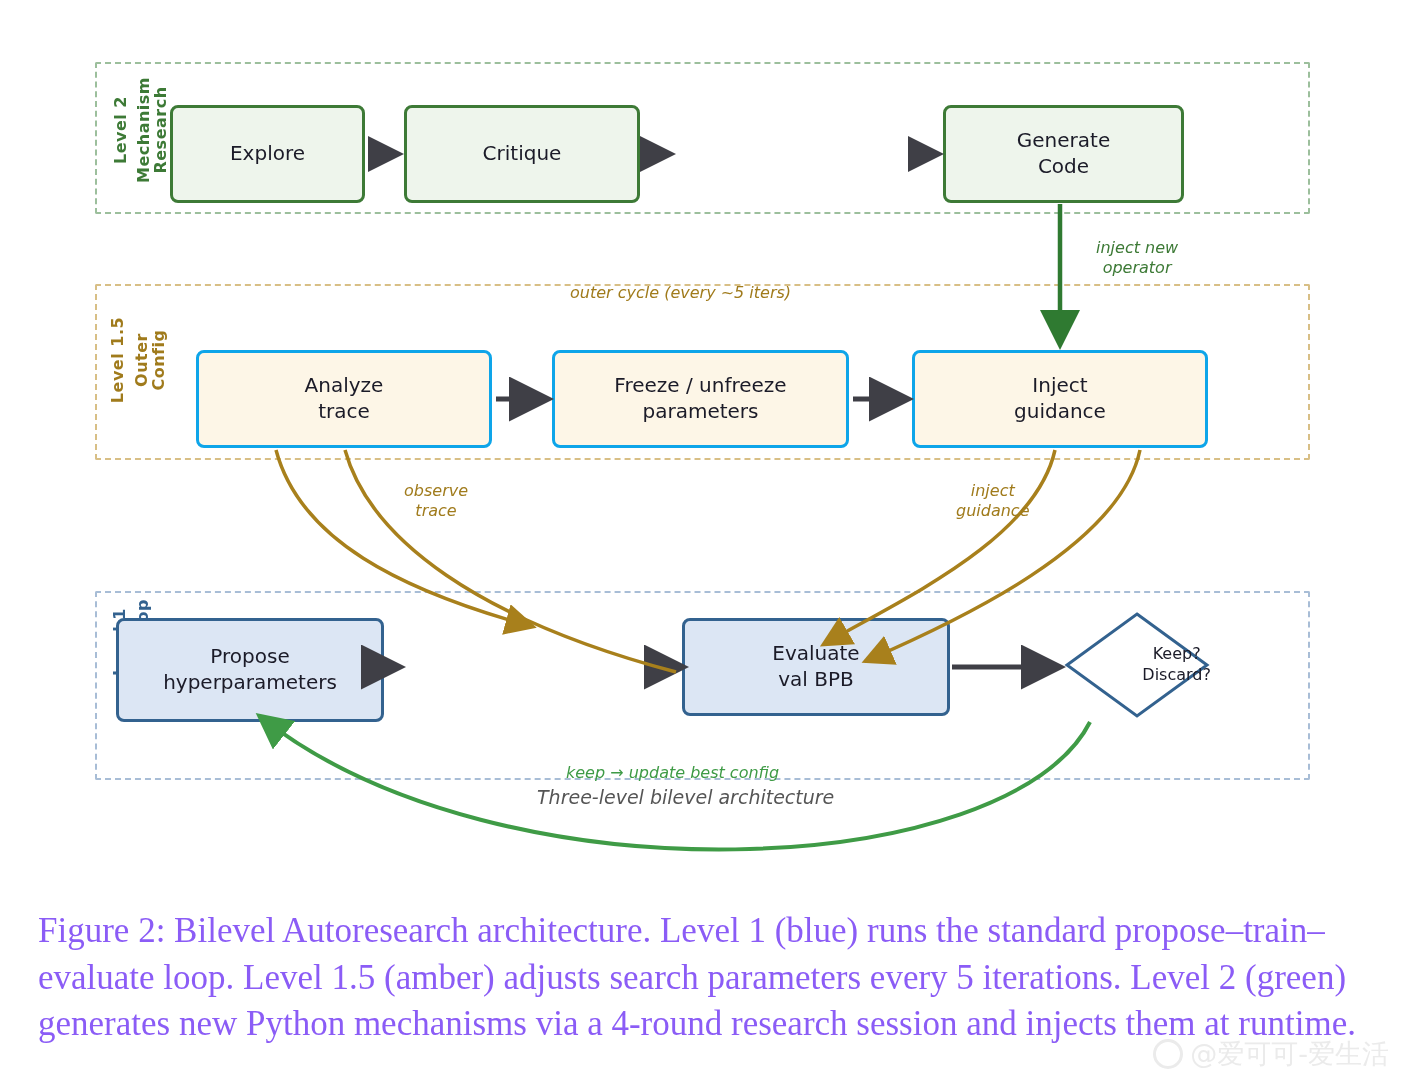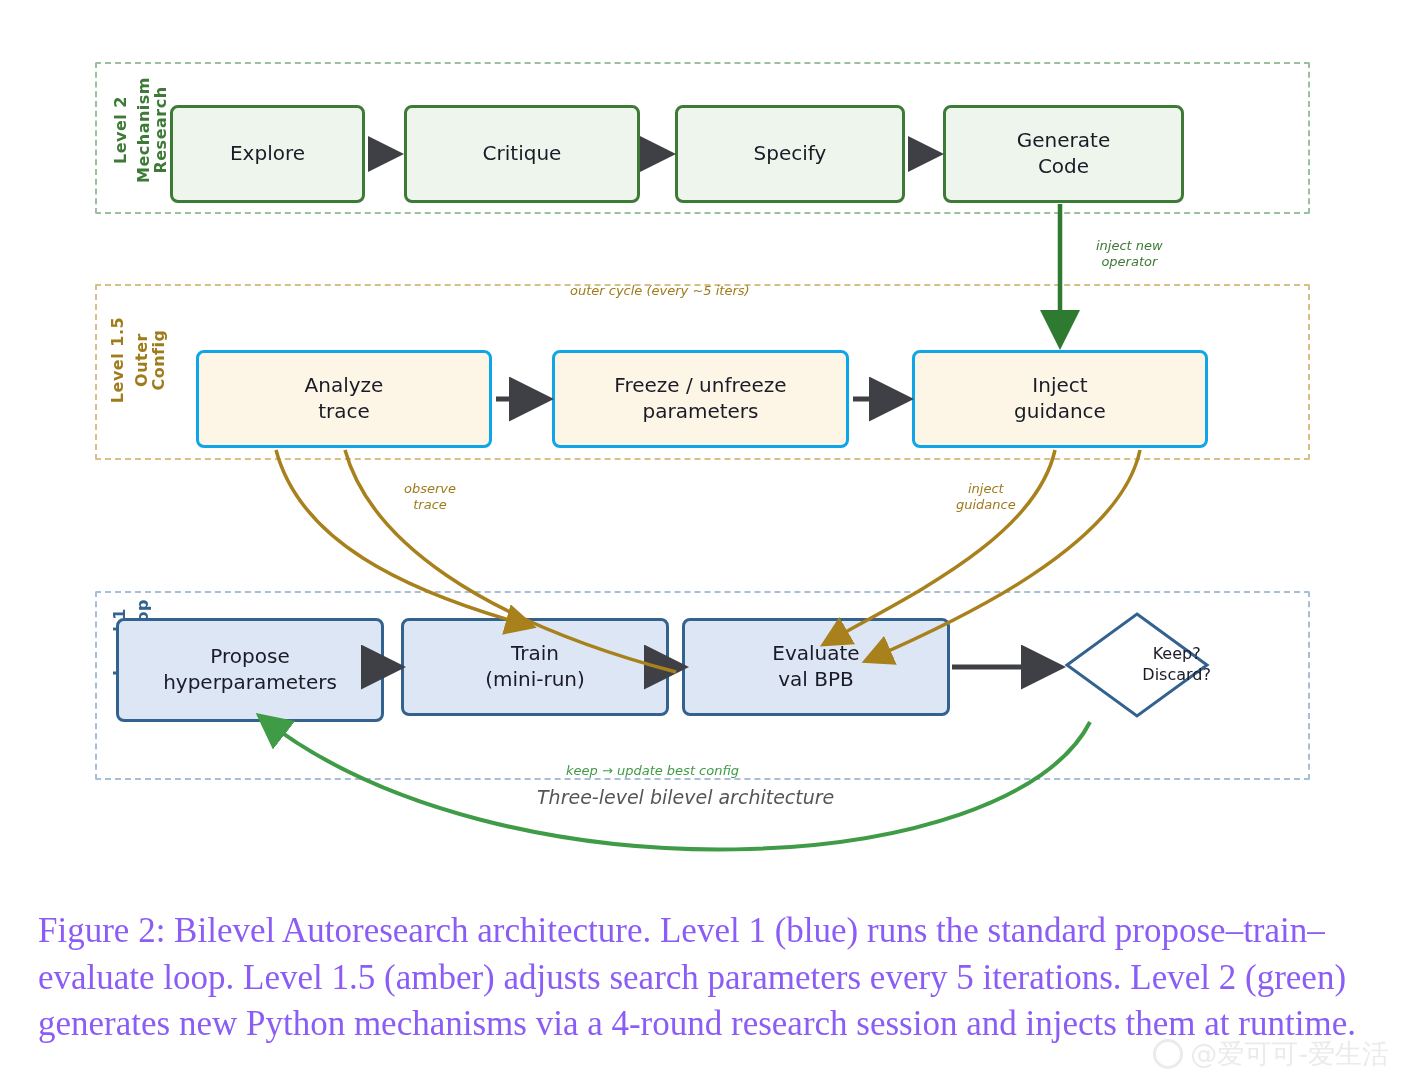--- a/index.html
+++ b/index.html
@@ -29,21 +29,21 @@
   .box.blue {background:#dce6f4;border:3px solid #33628f;}
 
   .diamond-wrap{position:absolute;display:flex;align-items:center;justify-content:flex-end;}
   .diamond-txt{position:absolute;font-size:16px;color:#1b1b28;text-align:center;
                line-height:1.3;white-space:nowrap;}
 
   
   svg.ov{position:absolute;left:0;top:0;width:1405px;height:1080px;overflow:visible;pointer-events:none;}
 
   
-  .ann{position:absolute;font-style:italic;font-size:13px;line-height:1.25;
+  .ann{position:absolute;font-style:italic;font-size:16px;line-height:1.25;
        text-align:center;white-space:nowrap;}
   .ann.green{color:#3d7a36;}
   .ann.amber{color:#a07b1c;}
   .ann.grey{color:#555555;}
   .ann.brightgreen{color:#3f9b46;}
 
   
   #caption{position:absolute;left:38px;top:908px;width:1340px;
            font-family:"Liberation Serif",serif;font-size:35px;line-height:1.33;
            color:#8b5cf6;text-align:left;}
@@ -65,21 +65,20 @@
   <div class="vlabel green" style="left:113px;top:200px;width:140px;">
     <div>Level 2</div>
   </div>
   <div class="vlabel green" style="left:136px;top:210px;width:160px;">
     <div>Mechanism</div>
     <div>Research</div>
   </div>
 
   <div class="box green" style="left:404px;top:105px;width:236px;height:98px;">Critique</div>
   <div class="box green" style="left:170px;top:105px;width:195px;height:98px;">Explore</div>
-  <div class="box green" style="left:675px;top:105px;width:230px;height:98px;">Specify</div>
   <div class="box green" style="left:943px;top:105px;width:241px;height:98px;white-space:pre-line;">Generate
 Code</div>
 
   <div class="lane amber" style="left:95px;top:284px;width:1215px;height:176px;"></div>
 
   <div class="ann amber" style="left:570px;top:283px;">outer cycle (every ~5 iters)</div>
 
   <div class="vlabel amber" style="left:110px;top:440px;width:160px;">
     <div>Level 1.5</div>
   </div>
@@ -99,22 +98,20 @@
 
   <div class="vlabel blue" style="left:112px;top:712px;width:140px;">
     <div>Level 1</div>
   </div>
   <div class="vlabel blue" style="left:135px;top:735px;width:170px;">
     <div>Inner Loop</div>
   </div>
 
   <div class="box blue" style="left:116px;top:618px;width:268px;height:104px;white-space:pre-line;">Propose
 hyperparameters</div>
-  <div class="box blue" style="left:401px;top:618px;width:268px;height:98px;white-space:pre-line;">Train
-(mini-run)</div>
   <div class="box blue" style="left:682px;top:618px;width:268px;height:98px;white-space:pre-line;">Evaluate
 val BPB</div>
 
   <div class="diamond-wrap" style="left:1063px;top:610px;width:148px;height:110px;">
     <svg width="148" height="110" viewBox="0 0 148 110">
       <polygon points="74,4 144,55 74,106 4,55" fill="#ffffff" stroke="#33628f" stroke-width="3"></polygon>
     </svg>
     <div class="diamond-txt" style="top:34px;">
       <div>Keep?</div>
       <div>Discard?</div>

